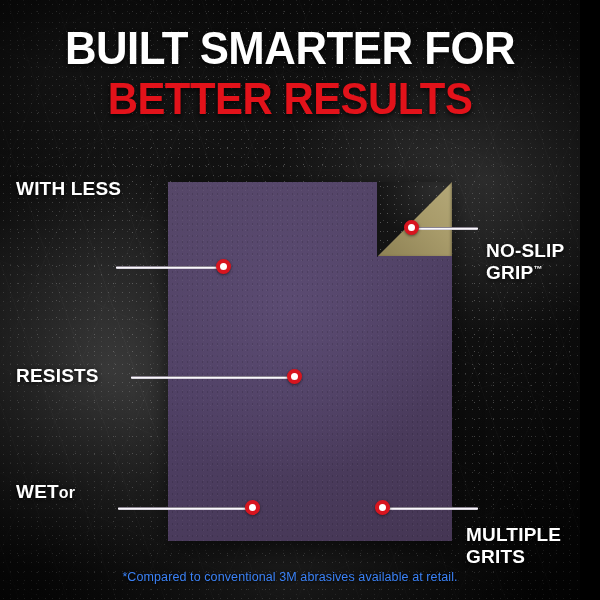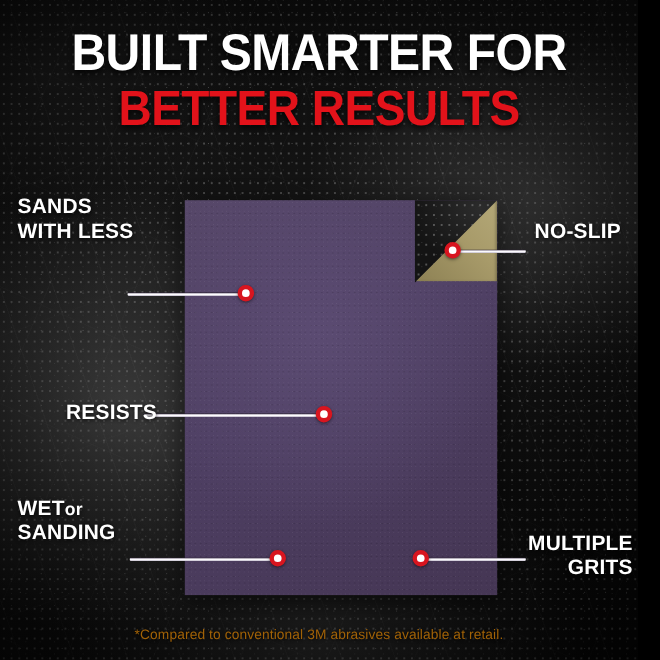--- a/index.html
+++ b/index.html
@@ -170,47 +170,47 @@
     position: absolute;
     color: #ffffff;
     font-weight: 700;
     font-size: 19px;
     line-height: 1.17;
     letter-spacing: .2px;
     text-transform: uppercase;
     z-index: 6;
     text-shadow: 0 1px 4px rgba(0,0,0,.85);
   }
-  .callout.right { text-align: left; }
+  .callout.right { text-align: left; margin-top: 40px; }
   .callout .lc {
     text-transform: lowercase;
     font-weight: 700;
     font-size: 16px;
   }
   .tm {
     font-size: 9px;
     vertical-align: super;
     font-weight: 700;
   }
 
   
   #callout-sands   { left: 16px; top: 178px; }
-  #callout-resists { left: 16px; top: 365px; margin-left: 44px; }
-  #callout-wet     { left: 16px; top: 452px; }
+  #callout-resists { left: 16px; top: 365px; }
+  #callout-wet     { left: 16px; top: 481px; }
   #callout-grip    { left: 486px; top: 200px; }
-  #callout-grits   { left: 480px; top: 484px; text-align: right; }
+  #callout-grits   { left: 466px; top: 484px; }
 
   
   .footnote {
     position: absolute;
     left: 0;
     right: 0;
     bottom: 16px;
     text-align: center;
-    color: #a16207;
+    color: #3b82f6;
     font-size: 12.5px;
     font-weight: 400;
     letter-spacing: .1px;
     z-index: 6;
     text-shadow: 0 1px 3px rgba(0,0,0,.9);
   }
 </style>
 </head>
 <body>
 
@@ -242,37 +242,38 @@
   <div class="leader" style="left:411px; top:227px; width:67px;"></div>
   <div class="leader" style="left:382px; top:507px; width:96px;"></div>
 
   <div class="dot" style="left:216px; top:259px;"></div>
   <div class="dot" style="left:287px; top:369px;"></div>
   <div class="dot" style="left:245px; top:500px;"></div>
   <div class="dot" style="left:404px; top:220px;"></div>
   <div class="dot" style="left:375px; top:500px;"></div>
 
   <div class="callout" id="callout-sands">
-    <div>SANDS</div>
     <div>WITH LESS</div>
   </div>
 
   <div class="callout" id="callout-resists">
     <div>RESISTS</div>
   </div>
 
   <div class="callout" id="callout-wet">
     <div>
       <span>WET</span><span class="lc">or</span>
     </div>
-    <div>SANDING</div>
   </div>
 
   <div class="callout right" id="callout-grip">
     <div>NO-SLIP</div>
+    <div>
+      <span>GRIP</span><span class="tm">™</span>
+    </div>
   </div>
 
   <div class="callout right" id="callout-grits">
     <div>MULTIPLE</div>
     <div>GRITS</div>
   </div>
 
   <div class="footnote">*Compared to conventional 3M abrasives available at retail.</div>
 
 </div>

